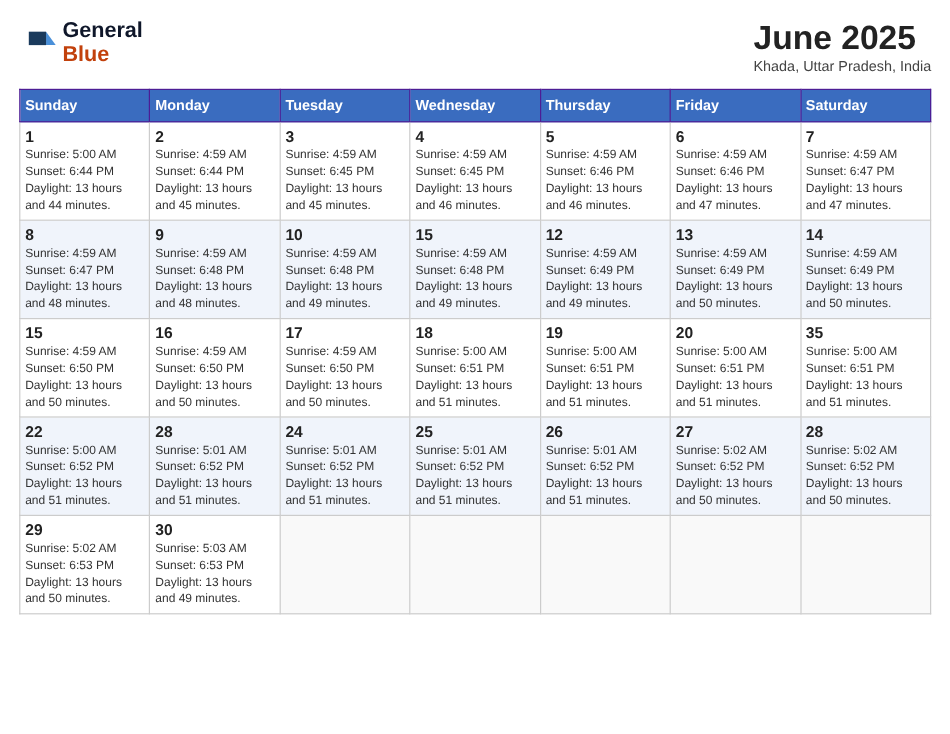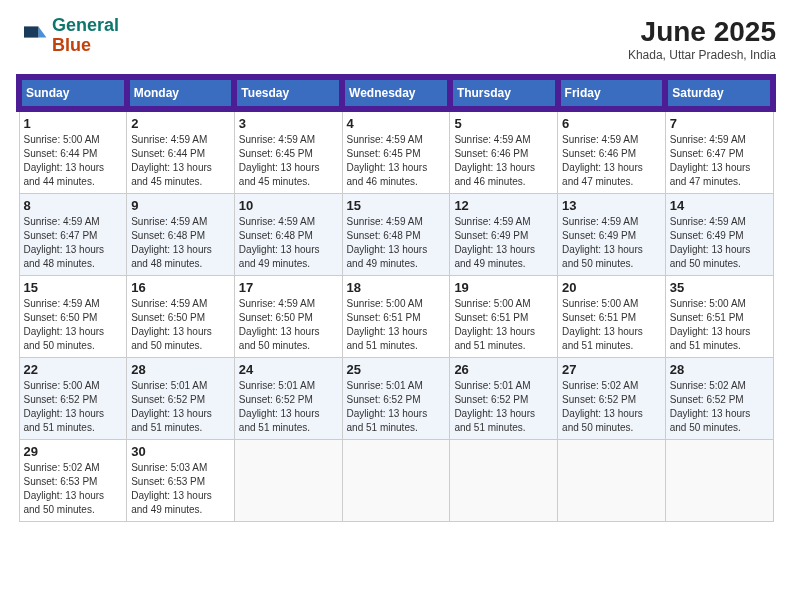--- a/index.html
+++ b/index.html
@@ -21,28 +21,27 @@
       align-items: center;
       gap: 4px;
     }
     .logo-text {
       font-size: 18px;
       font-weight: bold;
       color: #1a3a5c;
       line-height: 1.1;
     }
     .logo-text span {
-      color: #0f766e;
+      color: #0f172a;
     }
     .logo-icon {
       width: 32px;
       height: 32px;
     }
     .title-block {
-      text-align: right;
     }
     .month-year {
       font-size: 28px;
       font-weight: bold;
       color: #222;
     }
     .location {
       font-size: 12px;
       color: #444;
     }
@@ -51,21 +50,21 @@
       border-collapse: collapse;
       font-size: 10.5px;
     }
     thead th {
       background: #3a6cbf;
       color: #fff;
       padding: 6px 4px;
       text-align: left;
       font-size: 12px;
       font-weight: bold;
-      border: 6px solid #4c1d95;
+      border: 1px solid #4c1d95;
     }
     tbody td {
       border: 1px solid #ccc;
       vertical-align: top;
       padding: 4px;
       width: 108px;
       min-height: 70px;
       background: #fff;
     }
     tbody tr:nth-child(even) td {

